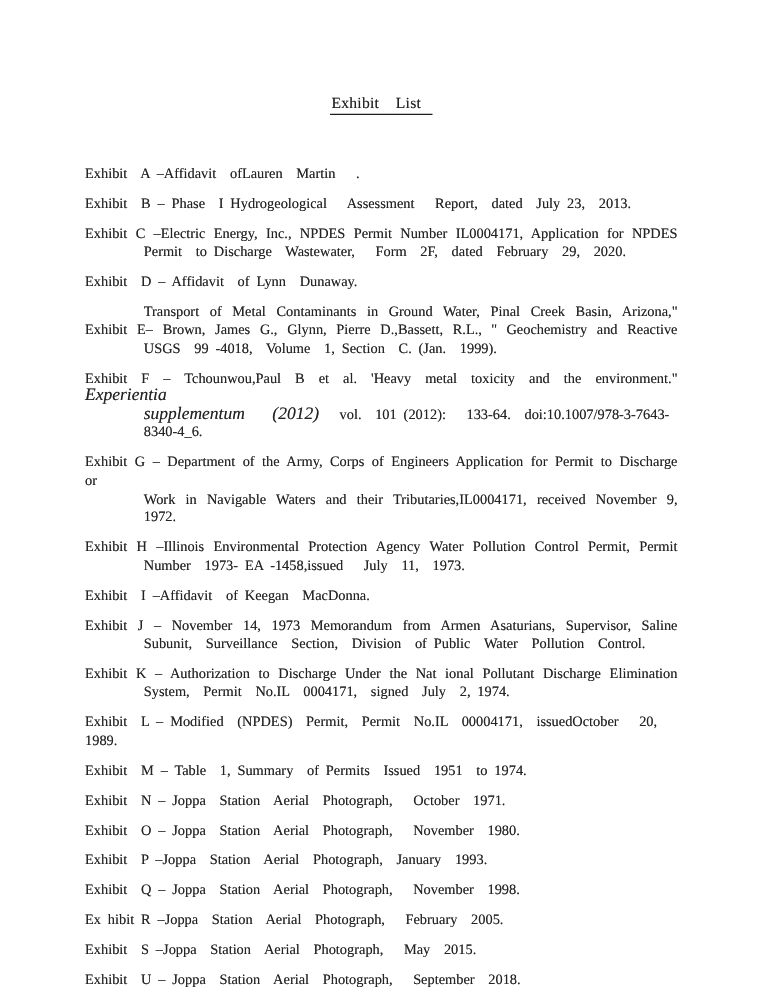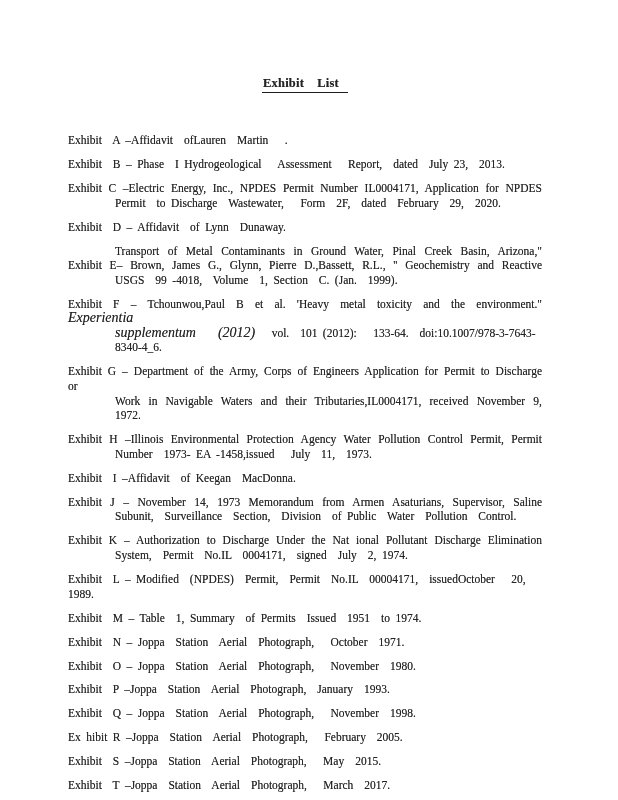--- a/index.html
+++ b/index.html
@@ -16,21 +16,21 @@
     overflow: hidden;
   }
   .title-row {
     width: 474px;
     text-align: center;
     margin-bottom: 6px;
   }
   .doc-title {
     display: inline-block;
     font-size: 12.5px;
-    font-weight: bold;
+    font-weight: normal;
     line-height: 15px;
     white-space: pre;
     border-bottom: 1.4px solid #1d1d1d;
     padding: 0 9px 1px 1px;
     letter-spacing: 0.2px;
   }
   .exhibit-list { width: 474px; margin-top: 40px; }
   .entry { margin-bottom: 9.4px; }
   .line {
     font-size: 11.5px;
@@ -118,19 +118,16 @@
       <div class="entry">
         <div class="line"><span>Exhibit  Q – Joppa  Station  Aerial  Photograph,   November  1998.</span></div>
       </div>
       <div class="entry">
         <div class="line"><span>Ex hibit R –Joppa  Station  Aerial  Photograph,   February  2005.</span></div>
       </div>
       <div class="entry">
         <div class="line"><span>Exhibit  S –Joppa  Station  Aerial  Photograph,   May  2015.</span></div>
       </div>
       <div class="entry">
-        <div class="line"><span>Exhibit  T –Joppa  Station  Aerial  Photograph,   March  2017.</span></div>
-      </div>
-      <div class="entry">
         <div class="line"><span>Exhibit  U – Joppa  Station  Aerial  Photograph,   September  2018.</span></div>
       </div>
     </div>
 </div>
 
 </body></html>

